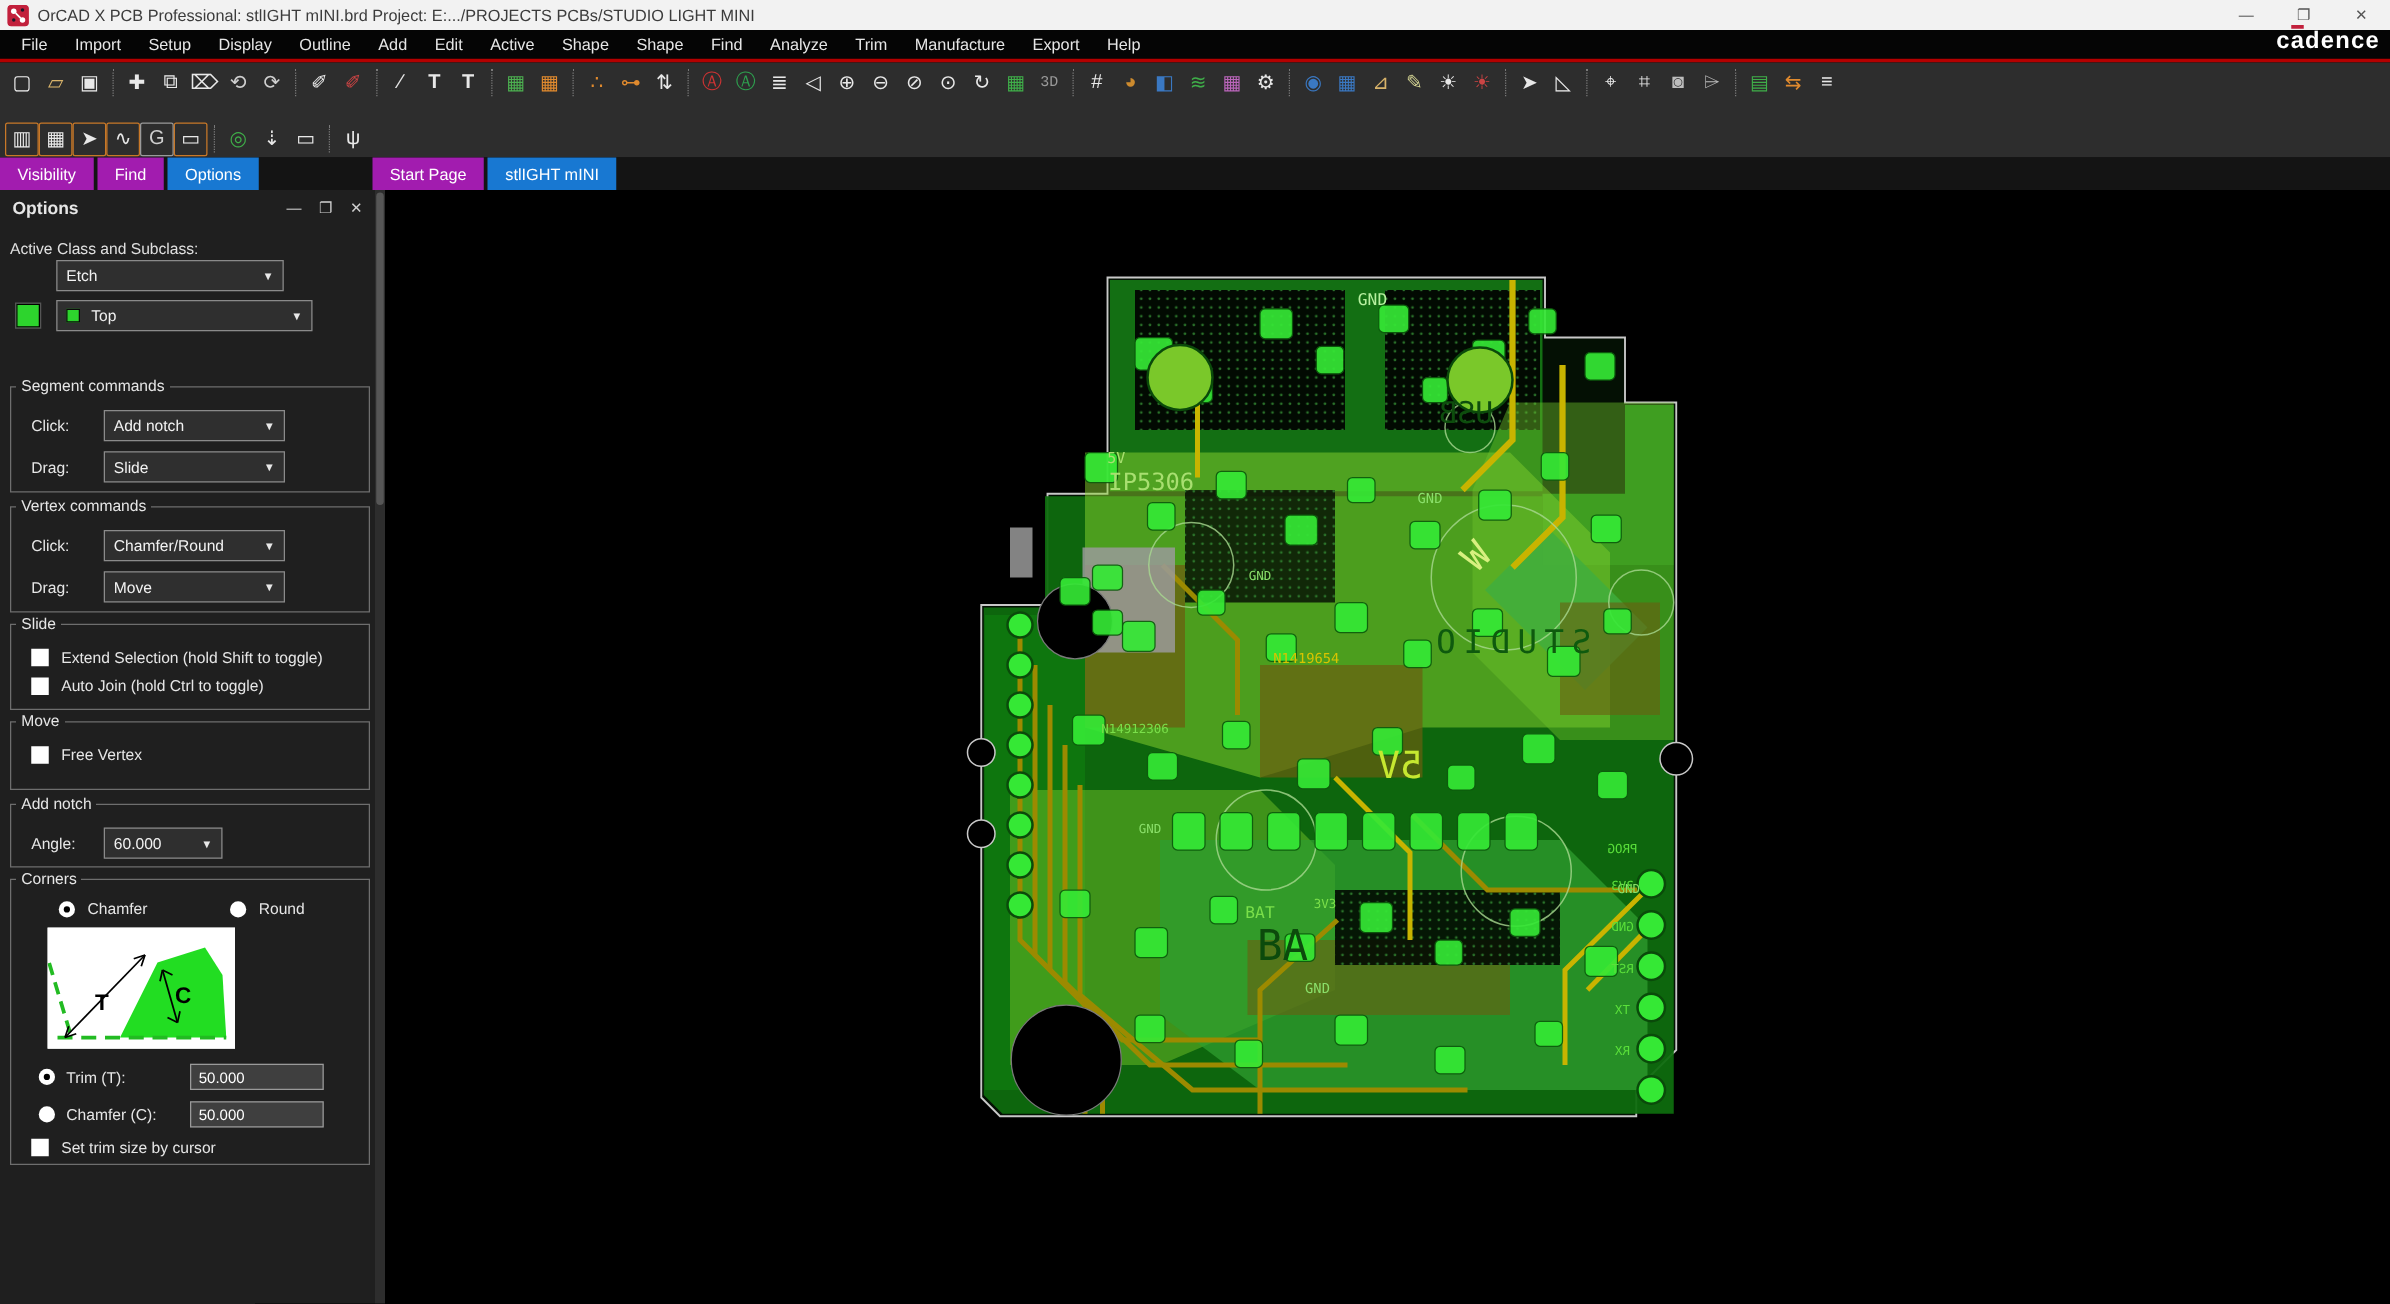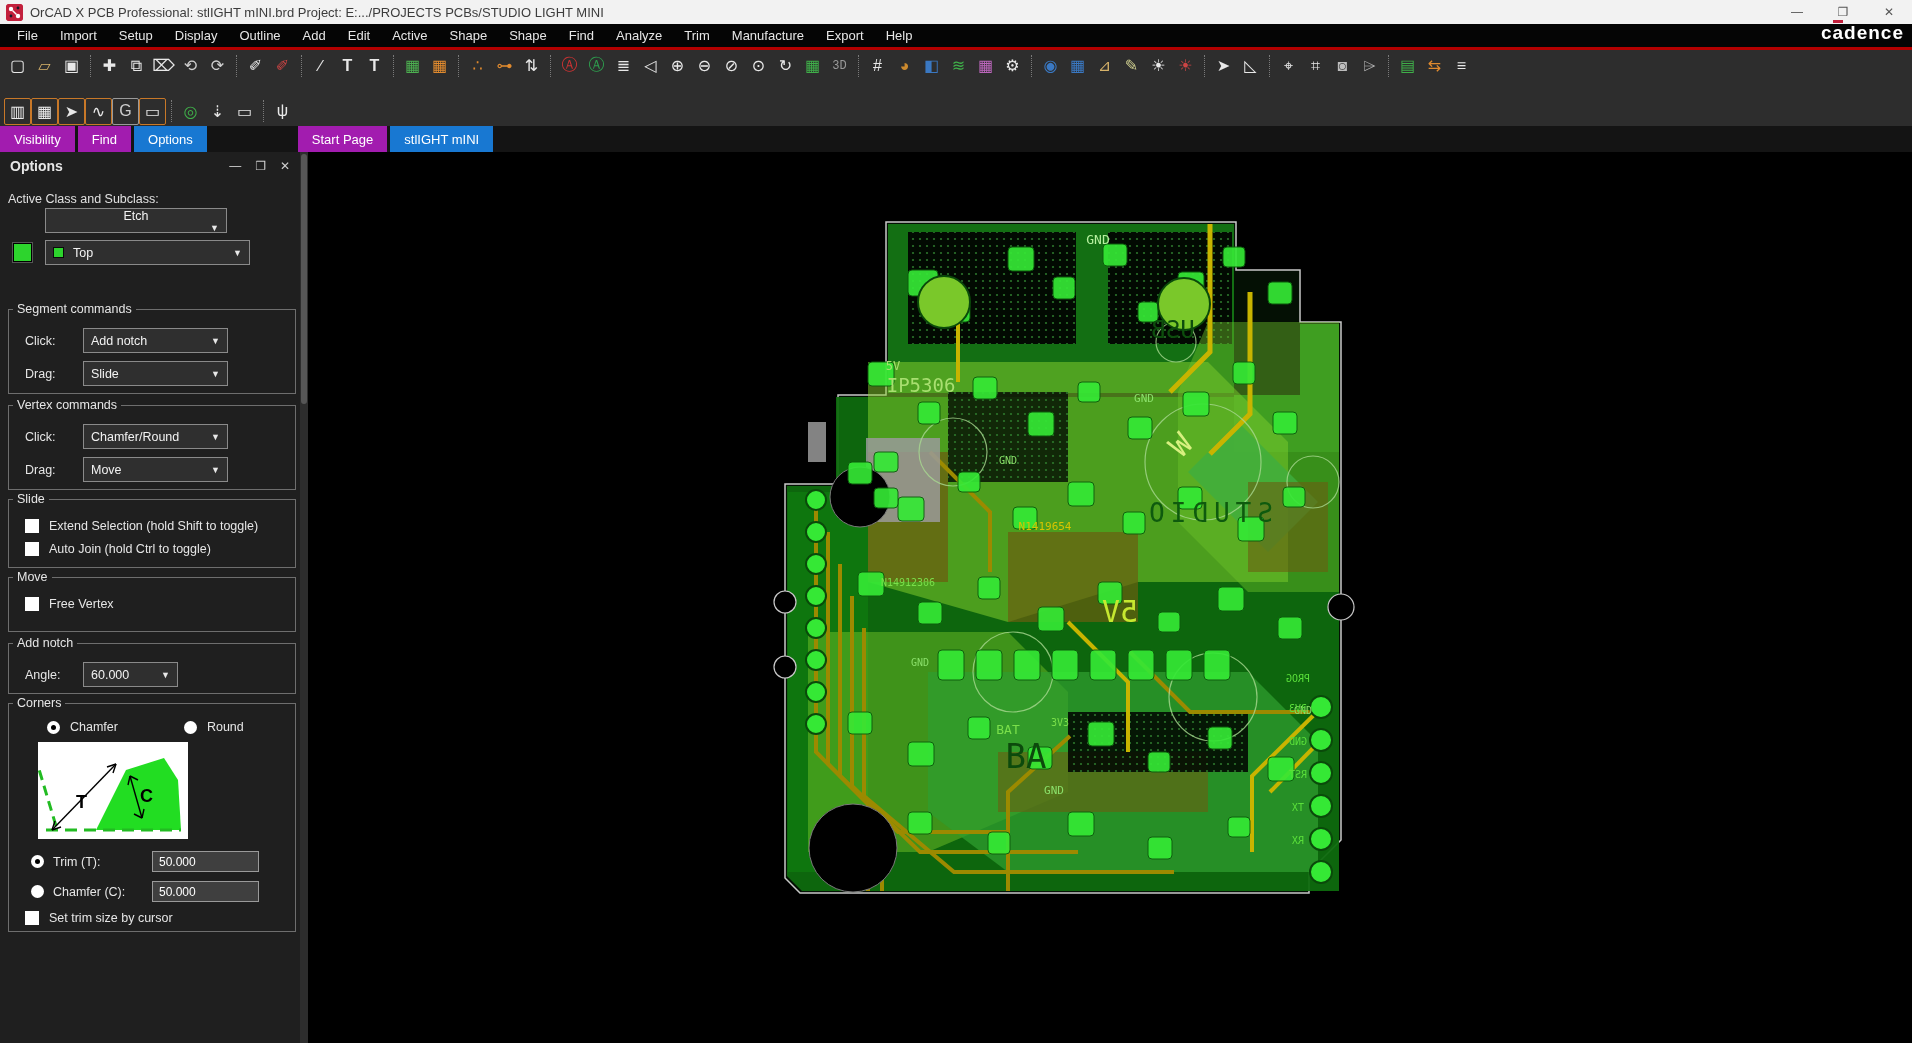--- a/index.html
+++ b/index.html
@@ -53,21 +53,21 @@
   .panel-scroll { position:absolute; left:300px; top:152px; width:8px; height:891px; background:#2d2d2d; }
   .panel-scroll .thumb { position:absolute; left:1px; top:2px; width:6px; height:250px; background:#565656; border-radius:3px; }
   .panel-head { position:absolute; left:0; top:0; width:100%; height:28px; display:flex; align-items:center; padding:0 10px; }
   .panel-head .ptitle { font-weight:bold; font-size:14px; }
   .panel-head .phbtns { margin-left:auto; display:flex; gap:14px; color:#cfcfcf; font-size:12px; }
   .plabel { position:absolute; left:8px; top:40px; color:#e0e0e0; }
 
   .dd { background:#2f2f2f; border:1px solid #8a8a8a; color:#f2f2f2; height:25px;
         display:flex; align-items:center; padding:0 7px; }
   .dd .arrow { margin-left:auto; font-size:9px; color:#e8e8e8; }
-  .dd-etch   { position:absolute; left:45px; top:56px; width:182px;flex-direction:column; }
+  .dd-etch   { position:absolute; left:45px; top:56px; width:182px; }
   .swatch    { position:absolute; left:13px; top:91px; width:19px; height:19px; background:#2dd42d; border:1px solid #000; outline:1px solid #555; }
   .dd-top    { position:absolute; left:45px; top:88px; width:205px; }
   .minisq { width:11px; height:11px; background:#2dd42d; border:1px solid #0a0a0a; margin-right:9px; }
 
   fieldset.grp { position:absolute; left:8px; width:288px; border:1px solid #6e6e6e; padding:4px 0 6px 0; }
   fieldset.grp legend { margin-left:4px; padding:0 4px; font-size:12.5px; color:#e6e6e6; }
   .g-seg { top:150px; height:92px; }
   .g-ver { top:246px; height:92px; }
   .g-sli { top:340px; height:76px; }
   .g-mov { top:418px; height:62px; }

